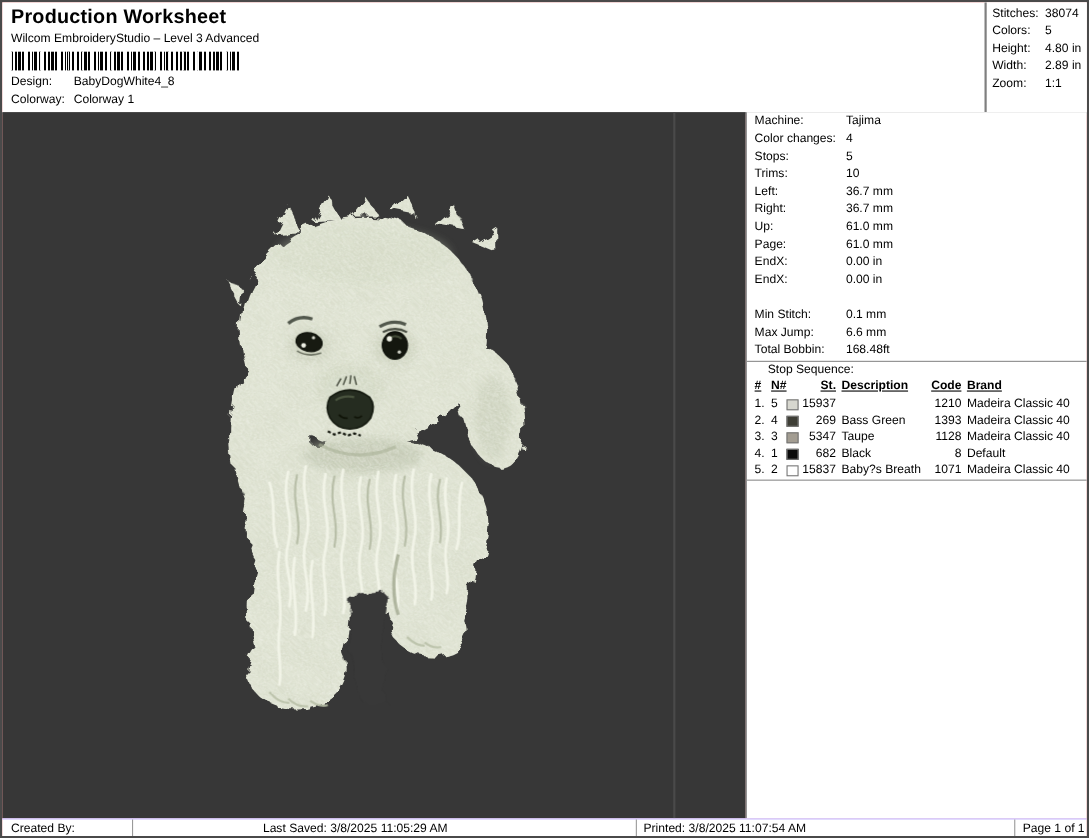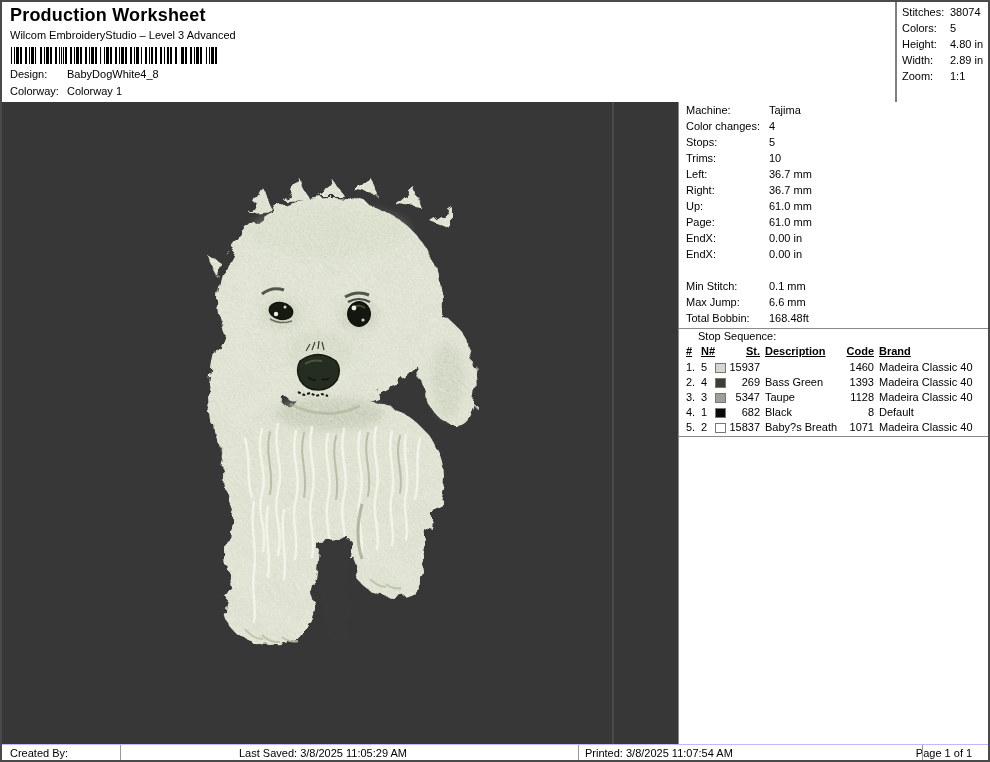--- a/index.html
+++ b/index.html
@@ -42,21 +42,21 @@
   .c-desc{position:absolute;left:86px;white-space:nowrap;}
   .c-code{position:absolute;left:158px;width:37px;text-align:right;white-space:nowrap;}
   .c-brand{position:absolute;left:200px;white-space:nowrap;}
   .table-rule{position:absolute;left:0;top:334px;width:309px;height:1px;background:#8a8a8a;}
   
   .footer{position:absolute;left:0;top:742px;width:986px;height:16px;border-top:1px solid #c4b5fd;font-size:11px;background:#fff;}
   .footer span{position:absolute;top:2px;white-space:nowrap;}
   .f-created{left:8px;}
   .f-saved{left:237px;}
   .f-printed{left:583px;}
-  .f-page{left:900px;width:84px;text-align:center;}
+  .f-page{left:900px;width:84px;text-align:right;}
   .f-tick{position:absolute;top:0;width:1px;height:16px;background:#9a9a9a;}
 </style>
 </head>
 <body>
 
 <div class="page">
 
   <div class="header-band">
     <div class="page-title">Production Worksheet</div>
     <div class="subtitle">Wilcom EmbroideryStudio – Level 3 Advanced</div>
@@ -289,21 +289,21 @@
       <span class="c-code">Code</span>
       <span class="c-brand">Brand</span>
     </div>
 
     <div class="trow" style="top:259px">
       <span class="c-num">1.</span>
       <span class="c-n">5</span>
       <span class="c-sw" style="background-color: rgb(215, 215, 207);"></span>
       <span class="c-st">15937</span>
       <span class="c-desc"></span>
-      <span class="c-code">1460</span>
+      <span class="c-code">1210</span>
       <span class="c-brand">Madeira Classic 40</span>
     </div>
     <div class="trow" style="top:274px">
       <span class="c-num">2.</span>
       <span class="c-n">4</span>
       <span class="c-sw" style="background-color: rgb(62, 62, 54);"></span>
       <span class="c-st">269</span>
       <span class="c-desc">Bass Green</span>
       <span class="c-code">1393</span>
       <span class="c-brand">Madeira Classic 40</span>

